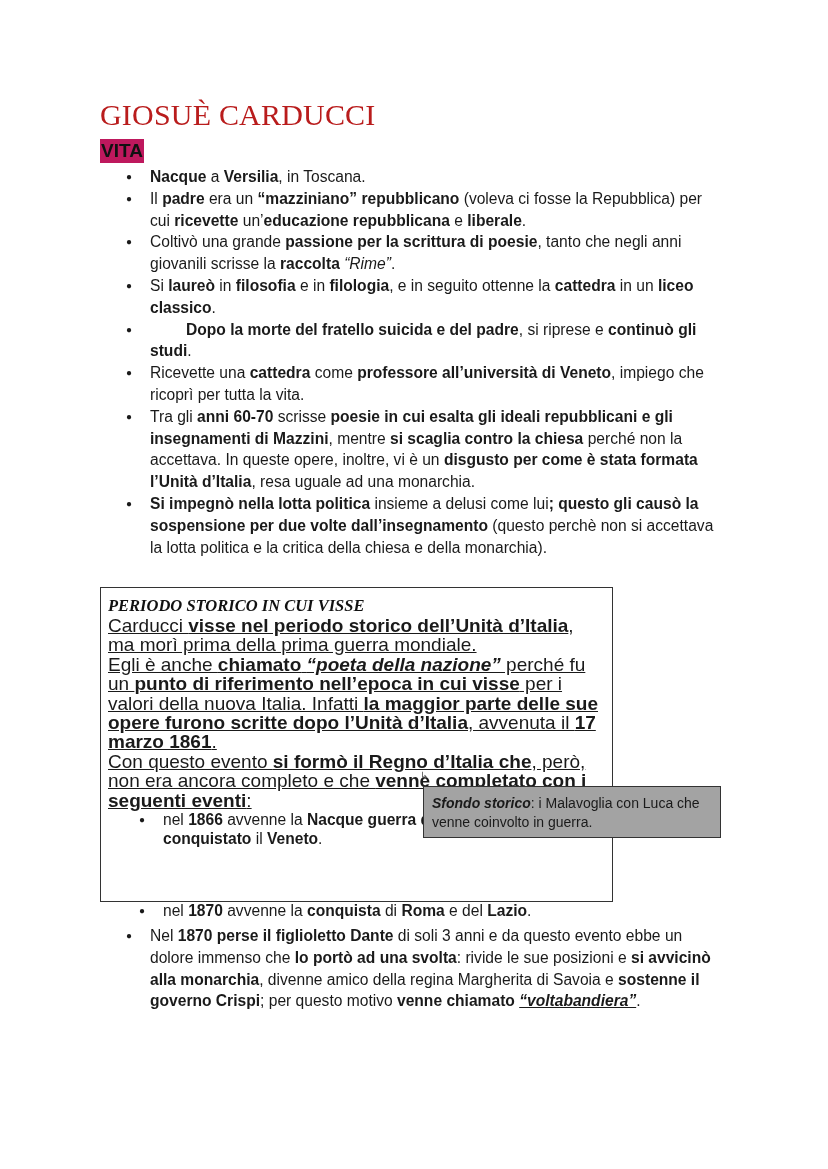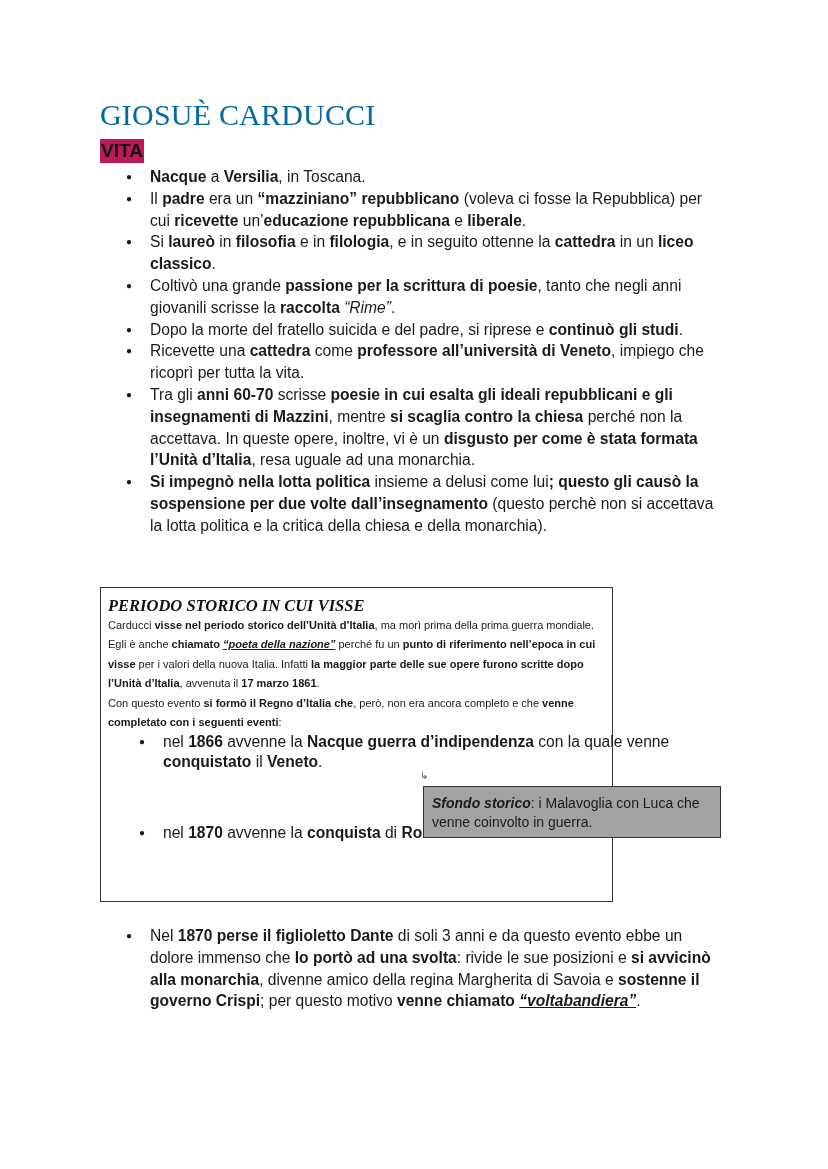--- a/index.html
+++ b/index.html
@@ -2,58 +2,58 @@
 <html><head>
 <meta charset="utf-8">
 <style>
   html, body { margin: 0; padding: 0; background: #ffffff; }
   body { width: 828px; height: 1169px; position: relative; overflow: hidden;
          font-family: "Liberation Sans", sans-serif; color: #1a1a1a; }
   .page { position: absolute; left: 0; top: 0; width: 828px; height: 1169px; }
 
   .title { position: absolute; left: 100px; top: 96px; margin: 0;
            font-family: "Liberation Serif", serif; font-weight: normal;
-           font-size: 30px; line-height: 38px; letter-spacing: 0.2px; color: #0369a1; }
+           font-size: 30px; line-height: 38px; letter-spacing: 0.2px; color: #b91c1c; }
   .section { position: absolute; left: 100px; top: 139px; margin: 0;
              font-family: "Liberation Sans", sans-serif; font-weight: bold;
              font-size: 19px; line-height: 24px; background: #be185d; padding: 0 1px; color: #111; }
 
   ul.bullets { list-style: none; margin: 0; padding: 0; position: absolute; }
   ul.bullets li { position: relative; padding-left: 24px; font-size: 15.6px; line-height: 21.8px; }
   ul.bullets li::before { content: "\25CF"; position: absolute; left: 0; top: 0; font-size: 10px; }
   .vita-list { left: 126px; top: 166px; width: 600px; }
   .final-list { left: 126px; top: 925px; width: 600px; }
 
   .box { position: absolute; left: 100px; top: 587px; width: 513px; height: 315px;
          border: 1.5px solid #333; box-sizing: border-box; padding: 8px 8px 0 7px; }
   .box-title { margin: 0; font-family: "Liberation Serif", serif; font-style: italic;
                font-weight: bold; font-size: 16.5px; line-height: 20px; color: #111; }
-  .box p { margin: 0; font-size: 11px; line-height: 19.4px; }
+  .box p { margin: 0; font-size: 19px; line-height: 19.4px; text-decoration: underline; }
   .box ul.bullets { position: static; margin-left: 31px; width: 560px; }
   .box ul.bullets li { line-height: 19.4px; }
   .gap { height: 52px; }
 
   .side-box { position: absolute; left: 423px; top: 786px; width: 298px; height: 52px;
               border: 1.3px solid #333; box-sizing: border-box; padding: 7px 8px;
               font-size: 14px; line-height: 19px; background: #a3a3a3; }
   .anchor-mark { position: absolute; left: 420px; top: 770px; font-size: 10px; color: #555; }
 </style>
 </head>
 <body>
 
 <div class="page">
   <h1 class="title">GIOSUÈ CARDUCCI</h1>
   <h2 class="section">VITA</h2>
 
   <ul class="bullets vita-list">
       <li><span style="font-weight: bold;">Nacque</span><span> a </span><span style="font-weight: bold;">Versilia</span><span>, in Toscana.</span></li>
       <li><span>Il </span><span style="font-weight: bold;">padre</span><span> era un </span><span style="font-weight: bold;">“mazziniano” repubblicano</span><span> (voleva ci fosse la Repubblica) per cui </span><span style="font-weight: bold;">ricevette</span><span> un’</span><span style="font-weight: bold;">educazione repubblicana</span><span> e </span><span style="font-weight: bold;">liberale</span><span>.</span></li>
+      <li><span>Coltivò una grande </span><span style="font-weight: bold;">passione per la scrittura di poesie</span><span>, tanto che negli anni giovanili scrisse la </span><span style="font-weight: bold;">raccolta</span><span> </span><span style="font-style: italic;">“Rime”</span><span>.</span></li>
       <li><span>Si </span><span style="font-weight: bold;">laureò</span><span> in </span><span style="font-weight: bold;">filosofia</span><span> e in </span><span style="font-weight: bold;">filologia</span><span>, e in seguito ottenne la </span><span style="font-weight: bold;">cattedra</span><span> in un </span><span style="font-weight: bold;">liceo classico</span><span>.</span></li>
-      <li><span>Coltivò una grande </span><span style="font-weight: bold;">passione per la scrittura di poesie</span><span>, tanto che negli anni giovanili scrisse la </span><span style="font-weight: bold;">raccolta</span><span> </span><span style="font-style: italic;">“Rime”</span><span>.</span></li>
-      <li><span style="font-weight: normal;">Dopo la morte del fratello suicida e del padre</span><span>, si riprese e </span><span style="font-weight: bold;">continuò gli studi</span><span>.</span></li>
+      <li><span style="font-weight: bold; margin-left: 36px;">Dopo la morte del fratello suicida e del padre</span><span>, si riprese e </span><span style="font-weight: bold;">continuò gli studi</span><span>.</span></li>
       <li><span>Ricevette una </span><span style="font-weight: bold;">cattedra</span><span> come </span><span style="font-weight: bold;">professore all’università di Veneto</span><span>, impiego che ricoprì per tutta la vita.</span></li>
       <li><span>Tra gli </span><span style="font-weight: bold;">anni 60-70</span><span> scrisse </span><span style="font-weight: bold;">poesie in cui esalta gli ideali repubblicani e gli insegnamenti di Mazzini</span><span>, mentre </span><span style="font-weight: bold;">si scaglia contro la chiesa</span><span> perché non la accettava. In queste opere, inoltre, vi è un </span><span style="font-weight: bold;">disgusto per come è stata formata l’Unità d’Italia</span><span>, resa uguale ad una monarchia.</span></li>
       <li><span style="font-weight: bold;">Si impegnò nella lotta politica</span><span> insieme a delusi come lui</span><span style="font-weight: bold;">; questo gli causò la sospensione per due volte dall’insegnamento</span><span> (questo perchè non si accettava la lotta politica e la critica della chiesa e della monarchia).</span></li>
     </ul>
 
   <div class="box">
     <div class="box-title">PERIODO STORICO IN CUI VISSE</div>
     <p><span>Carducci </span><span style="font-weight: bold;">visse nel periodo storico dell’Unità d’Italia</span><span>, ma morì prima della prima guerra mondiale.</span></p>
     <p><span>Egli è anche </span><span style="font-weight: bold;">chiamato</span><span> </span><span style="font-weight: bold; font-style: italic; text-decoration: underline;">“poeta della nazione”</span><span> perché fu un </span><span style="font-weight: bold;">punto di riferimento nell’epoca in cui visse</span><span> per i valori della nuova Italia. Infatti </span><span style="font-weight: bold;">la maggior parte delle sue opere furono scritte dopo l’Unità d’Italia</span><span>, avvenuta il </span><span style="font-weight: bold;">17 marzo 1861</span><span>.</span></p>
     <p><span>Con questo evento </span><span style="font-weight: bold;">si formò il Regno d’Italia che</span><span>, però, non era ancora completo e che </span><span style="font-weight: bold;">venne completato con i seguenti eventi</span><span>:</span></p>

